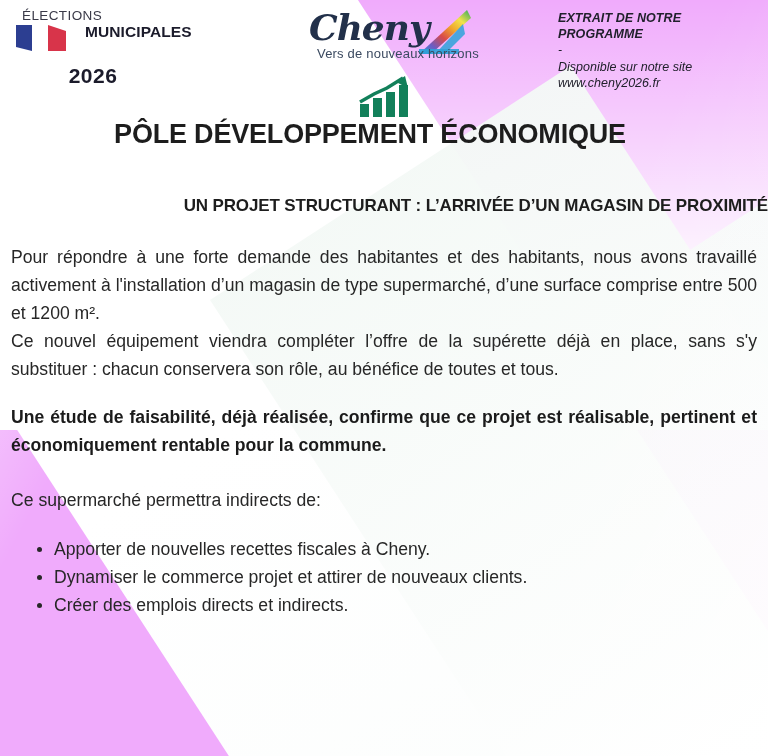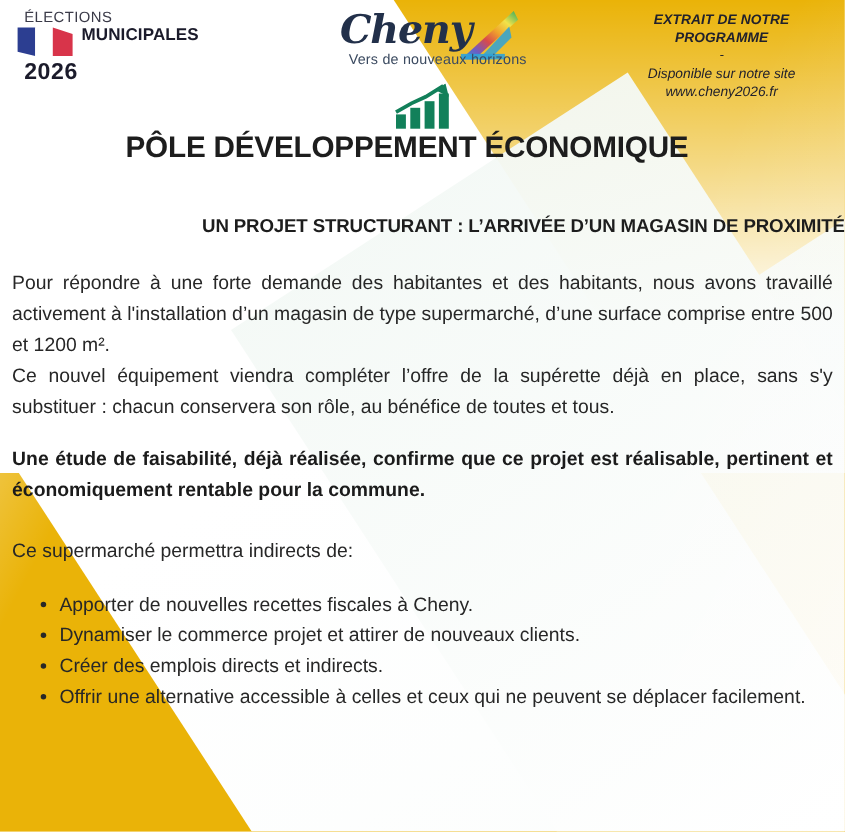--- a/index.html
+++ b/index.html
@@ -11,21 +11,21 @@
     height: 756px;
     font-family: "Liberation Sans", sans-serif;
     color: #2b2b2b;
     overflow: hidden;
   }
 
   .page {
     position: relative;
     width: 768px;
     height: 756px;
-    background: #eab308;
+    background: #f0abfc;
     overflow: hidden;
   }
 
   
   .bg-layer {
     position: absolute;
     inset: 0;
     pointer-events: none;
   }
   .band {
@@ -90,20 +90,21 @@
     letter-spacing: .4px;
     font-weight: 400;
     color: #3a3a48;
     margin-left: 8px;
     line-height: 15px;
   }
   .el-row {
     display: flex;
     align-items: flex-start;
     margin-top: -1px;
+    gap: 11px;
   }
   .flag {
     width: 56px;
     height: 30px;
     flex: 0 0 auto;
     margin-top: 1px;
   }
   .el-line2 {
     font-size: 15.5px;
     font-weight: 700;
@@ -111,21 +112,22 @@
     color: #1b1b2b;
     margin-left: 4px;
     margin-top: 1px;
   }
   .el-year {
     font-size: 21px;
     font-weight: 700;
     letter-spacing: .5px;
     color: #1b1b2b;
     margin-left: 8px;
-    margin-top: 1px;
+    margin-top: 11px;
+    text-align: center;
   }
 
   
   .cheny-logo {
     position: absolute;
     left: 303px; top: 6px;
     width: 170px;
     height: 60px;
   }
   .cheny-word {
@@ -155,21 +157,20 @@
   .growth-icon {
     position: absolute;
     left: 356px; top: 76px;
   }
 
   
   .extrait {
     position: absolute;
     right: 14px; top: 10px;
     width: 196px;
-    text-align: center;
     color: #21212c;
   }
   .extrait-title {
     font-size: 12.5px;
     font-weight: 700;
     font-style: italic;
     line-height: 16px;
     letter-spacing: .1px;
   }
   .extrait-sep {
@@ -338,18 +339,17 @@
     <div class="body-wrap">
       <p class="para">Pour répondre à une forte demande des habitantes et des habitants, nous avons travaillé activement à l'installation d’un magasin de type supermarché, d’une surface comprise entre 500 et 1200 m².</p>
       <p class="para para-2">Ce nouvel équipement viendra compléter l’offre de la supérette déjà en place, sans s'y substituer : chacun conservera son rôle, au bénéfice de toutes et tous.</p>
       <p class="para-bold">Une étude de faisabilité, déjà réalisée, confirme que ce projet est réalisable, pertinent et économiquement rentable pour la commune.</p>
       <p class="para-lead">Ce supermarché permettra indirects de:</p>
 
       <ul class="bullets">
         <li>Apporter de nouvelles recettes fiscales à Cheny.</li>
         <li>Dynamiser le commerce projet et attirer de nouveaux clients.</li>
         <li>Créer des emplois directs et indirects.</li>
-        <li>Offrir une alternative accessible à celles et ceux qui ne peuvent se déplacer facilement.</li>
       </ul>
     </div>
 
   </div>
 </div>
 
 </body></html>

